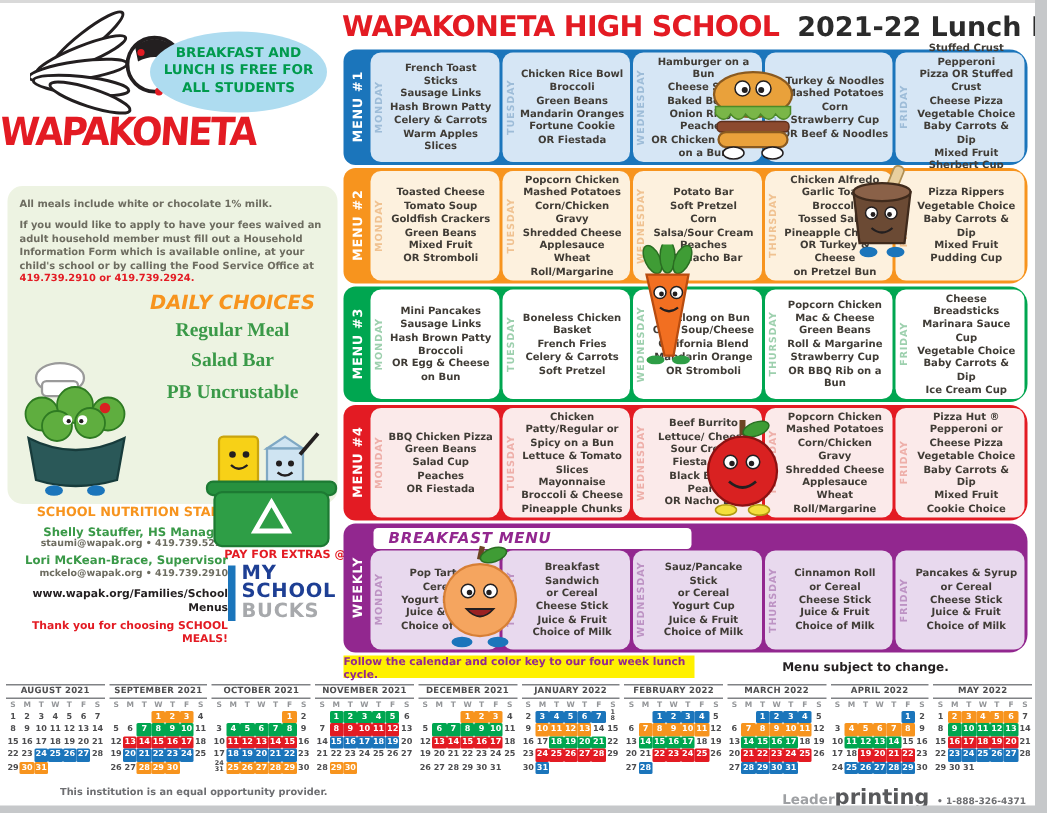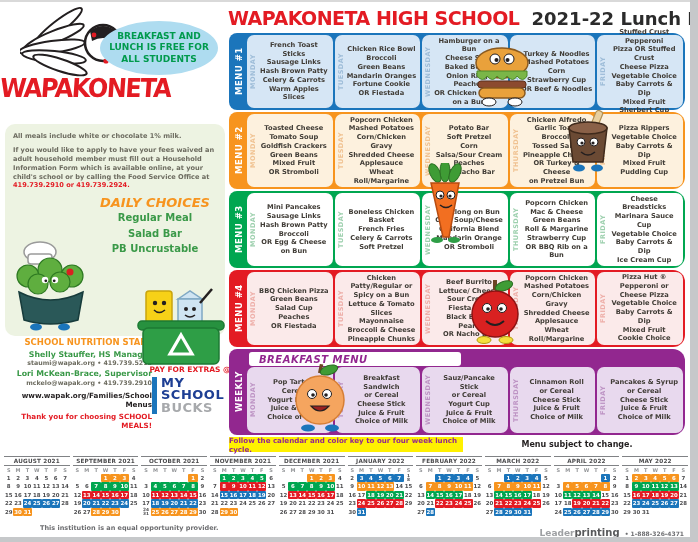--- a/index.html
+++ b/index.html
@@ -24,21 +24,21 @@
             font-size:24px;letter-spacing:-1.5px;transform:skewX(-4deg) scaleY(1.08);}
   .redskins{position:absolute;left:0;top:99px;width:170px;text-align:center;color:#e31b23;font-weight:bold;font-size:10px;letter-spacing:1px;}
   .redskins .dash{display:inline-block;width:26px;height:2px;background:#e31b23;vertical-align:middle;margin:0 4px;}
   .redskins .arrow{display:inline-block;width:0;height:0;border-left:6px solid #e31b23;border-top:4px solid transparent;border-bottom:4px solid transparent;vertical-align:middle;}
 
   .notes-panel{position:absolute;left:5px;top:124px;width:220px;height:212px;background:#edf3e2;border-radius:10px;box-sizing:border-box;padding:8px 8px 0 8px;}
   .note{font-size:6.6px;color:#6d6c60;font-weight:bold;line-height:1.35;margin:0 0 5px 0;}
   .phones{color:#e31b23;}
   .daily{margin:4px 0 0 72px;width:140px;text-align:center;}
   .daily-title{color:#f7941e;font-weight:bold;font-style:italic;font-size:13px;}
-  .daily-item{color:#3a9948;font-weight:bold;font-size:10px;line-height:1.55;}
+  .daily-item{color:#3a9948;font-weight:bold;font-size:13px;line-height:1.55;font-family:Liberation Serif, serif;}
   .salad{position:absolute;left:12px;top:236px;}
 
   #staff{position:absolute;left:0;top:337px;width:152px;text-align:right;}
   .staff-title{color:#f7941e;font-weight:bold;font-size:8.5px;margin-bottom:2px;}
   .staff-name{font-weight:bold;font-size:7.8px;line-height:1.2;margin-top:3px;}
   .staff-contact{font-size:6.3px;color:#6d6c60;font-weight:bold;}
   .website{font-size:7.2px;font-weight:bold;color:#231f20;margin-top:5px;}
   .thanks{font-size:7.2px;font-weight:bold;color:#e31b23;margin-top:3px;}
 
   .recycle{position:absolute;left:136px;top:283px;}
@@ -80,21 +80,21 @@
   .d-row{display:flex;}
   .dcell{flex:1;text-align:center;font-size:5.4px;font-weight:bold;color:#4d4d4f;height:8.4px;line-height:8.4px;}
   .dow .dcell{color:#939598;font-size:5px;height:7px;line-height:7px;}
   .dcell.hl{color:#fff;border-radius:1px;}
   .dcell.stack{display:flex;flex-direction:column;justify-content:center;line-height:4px;font-size:4.3px;}
 
   
   .footer-left{position:absolute;left:40px;top:524px;font-size:6.5px;font-weight:bold;color:#6d6e71;}
   .footer-right{position:absolute;right:14px;top:521px;}
   .footer-right .lt{color:#9ea0a3;font-weight:bold;font-size:9px;}
-  .footer-right .dk{color:#58595b;font-weight:bold;font-size:10px;margin-top:36px;}
+  .footer-right .dk{color:#58595b;font-weight:bold;font-size:14px;margin-top:36px;}
   .footer-right .ph{color:#6d6e71;font-size:6px;font-weight:bold;}
 </style>
 </head>
 <body>
 
 <div id="page">
   <div class="edge-t"></div>
 
   <div id="main-title">
     <span class="school">WAPAKONETA HIGH SCHOOL</span>
@@ -406,21 +406,21 @@
             <span class="day-label vlabel" style="color: rgb(238, 175, 169);">THURSDAY</span>
             <div class="items">
               <div class="item">Popcorn Chicken</div>
               <div class="item">Mashed Potatoes</div>
               <div class="item">Corn/Chicken Gravy</div>
               <div class="item">Shredded Cheese</div>
               <div class="item">Applesauce</div>
               <div class="item">Wheat Roll/Margarine</div>
             </div>
           </div>
-          <div class="cell" style="background: rgb(251, 234, 234); align-items: flex-end;">
+          <div class="cell" style="background: rgb(251, 234, 234);">
             <span class="day-label vlabel" style="color: rgb(238, 175, 169);">FRIDAY</span>
             <div class="items">
               <div class="item">Pizza Hut ®</div>
               <div class="item">Pepperoni or Cheese Pizza</div>
               <div class="item">Vegetable Choice</div>
               <div class="item">Baby Carrots &amp; Dip</div>
               <div class="item">Mixed Fruit</div>
               <div class="item">Cookie Choice</div>
             </div>
           </div>

